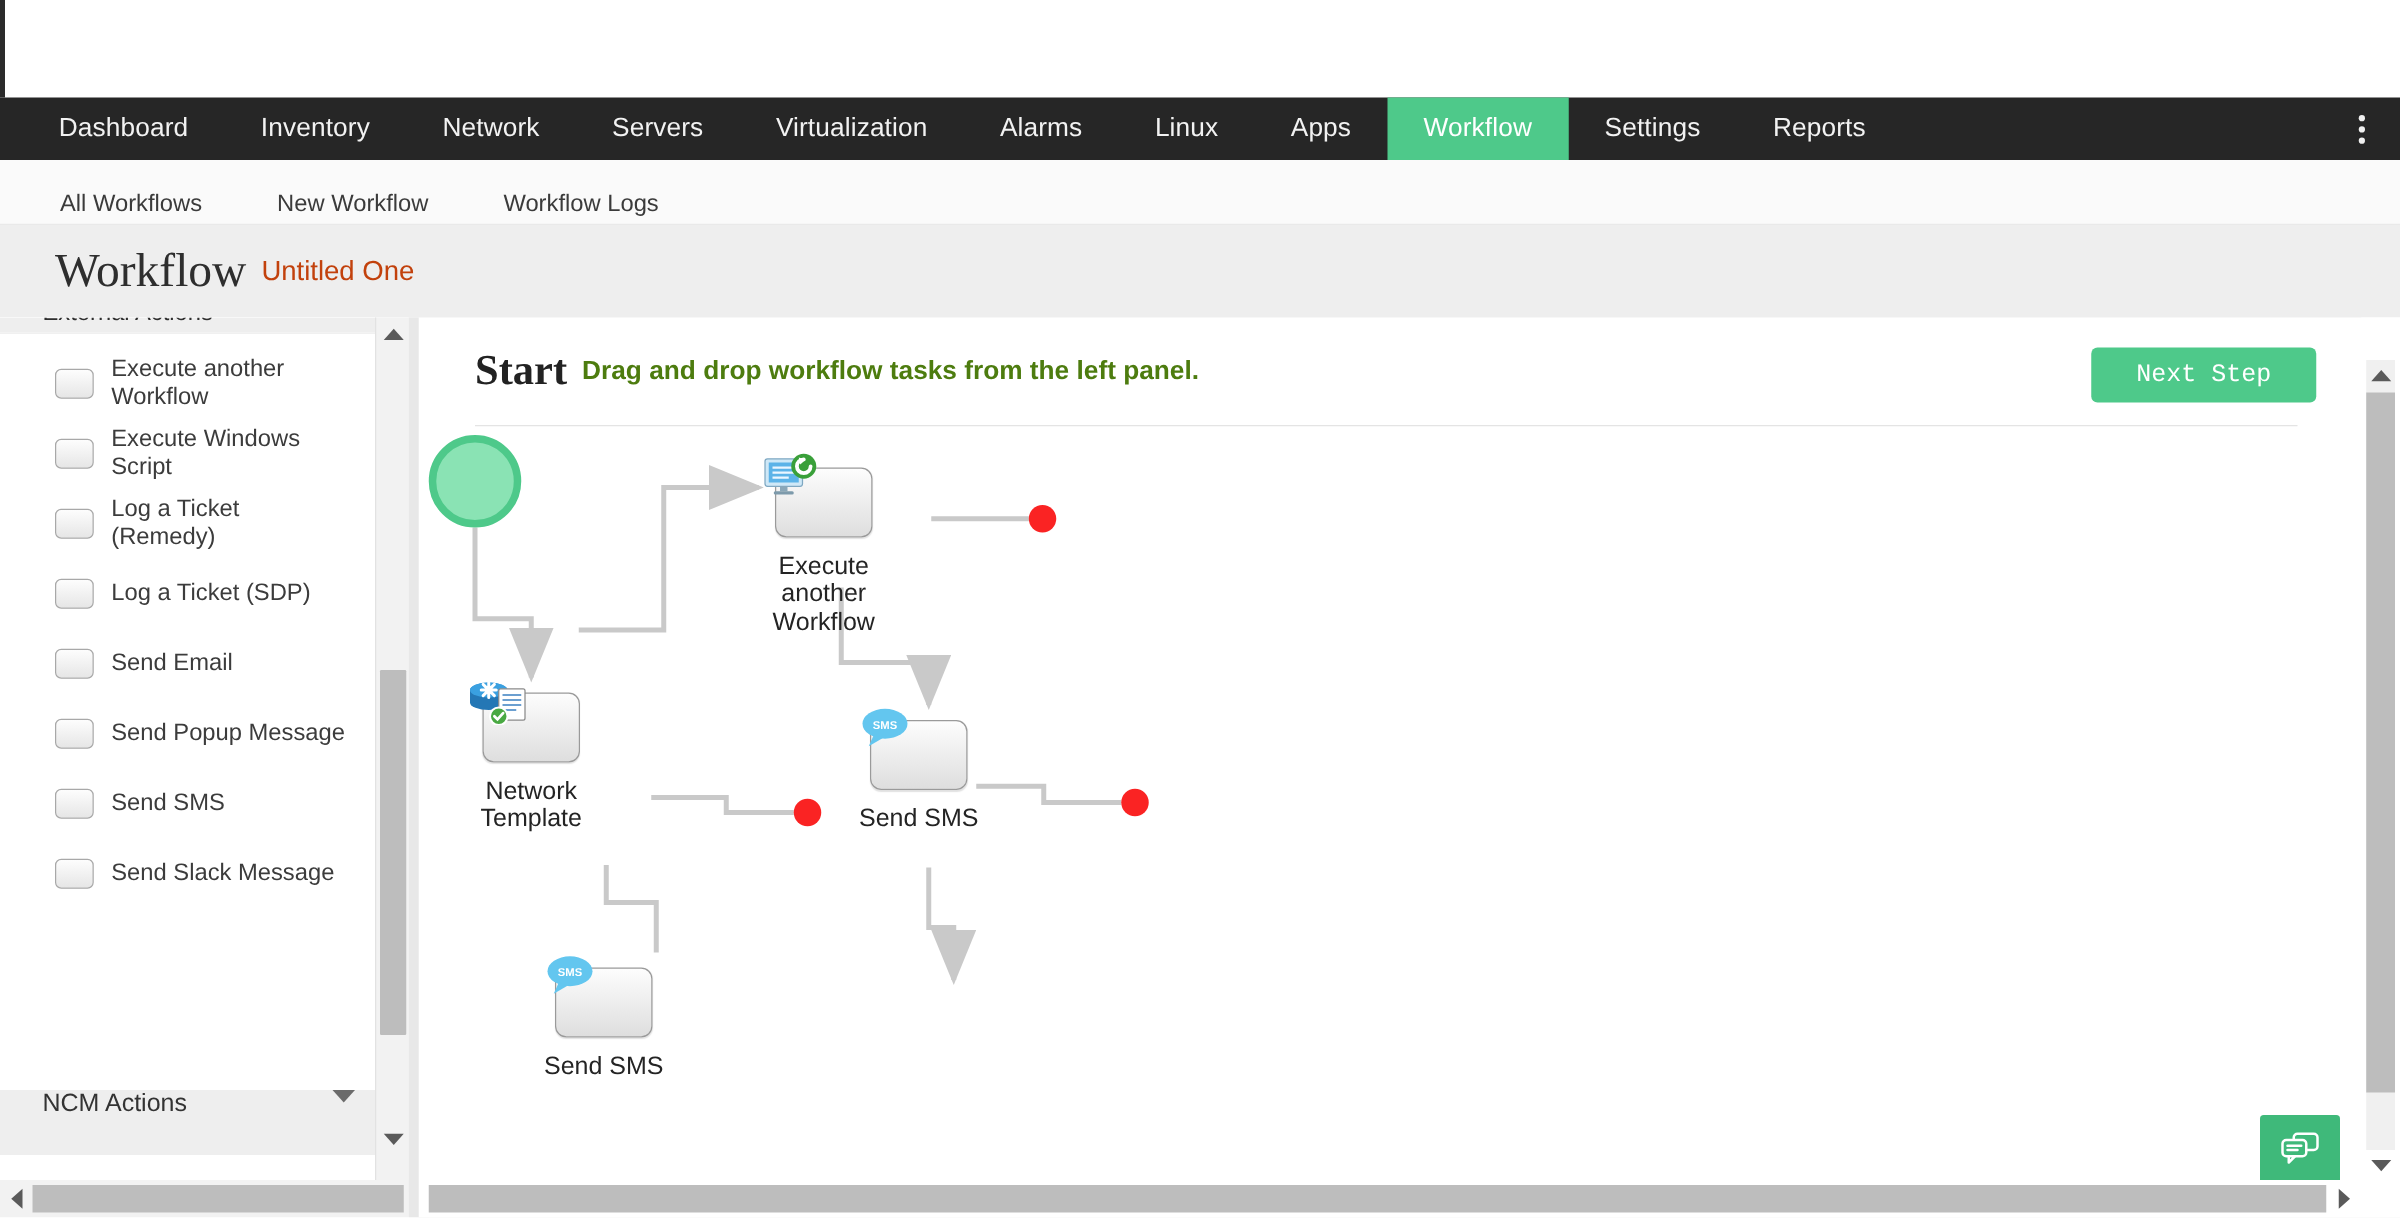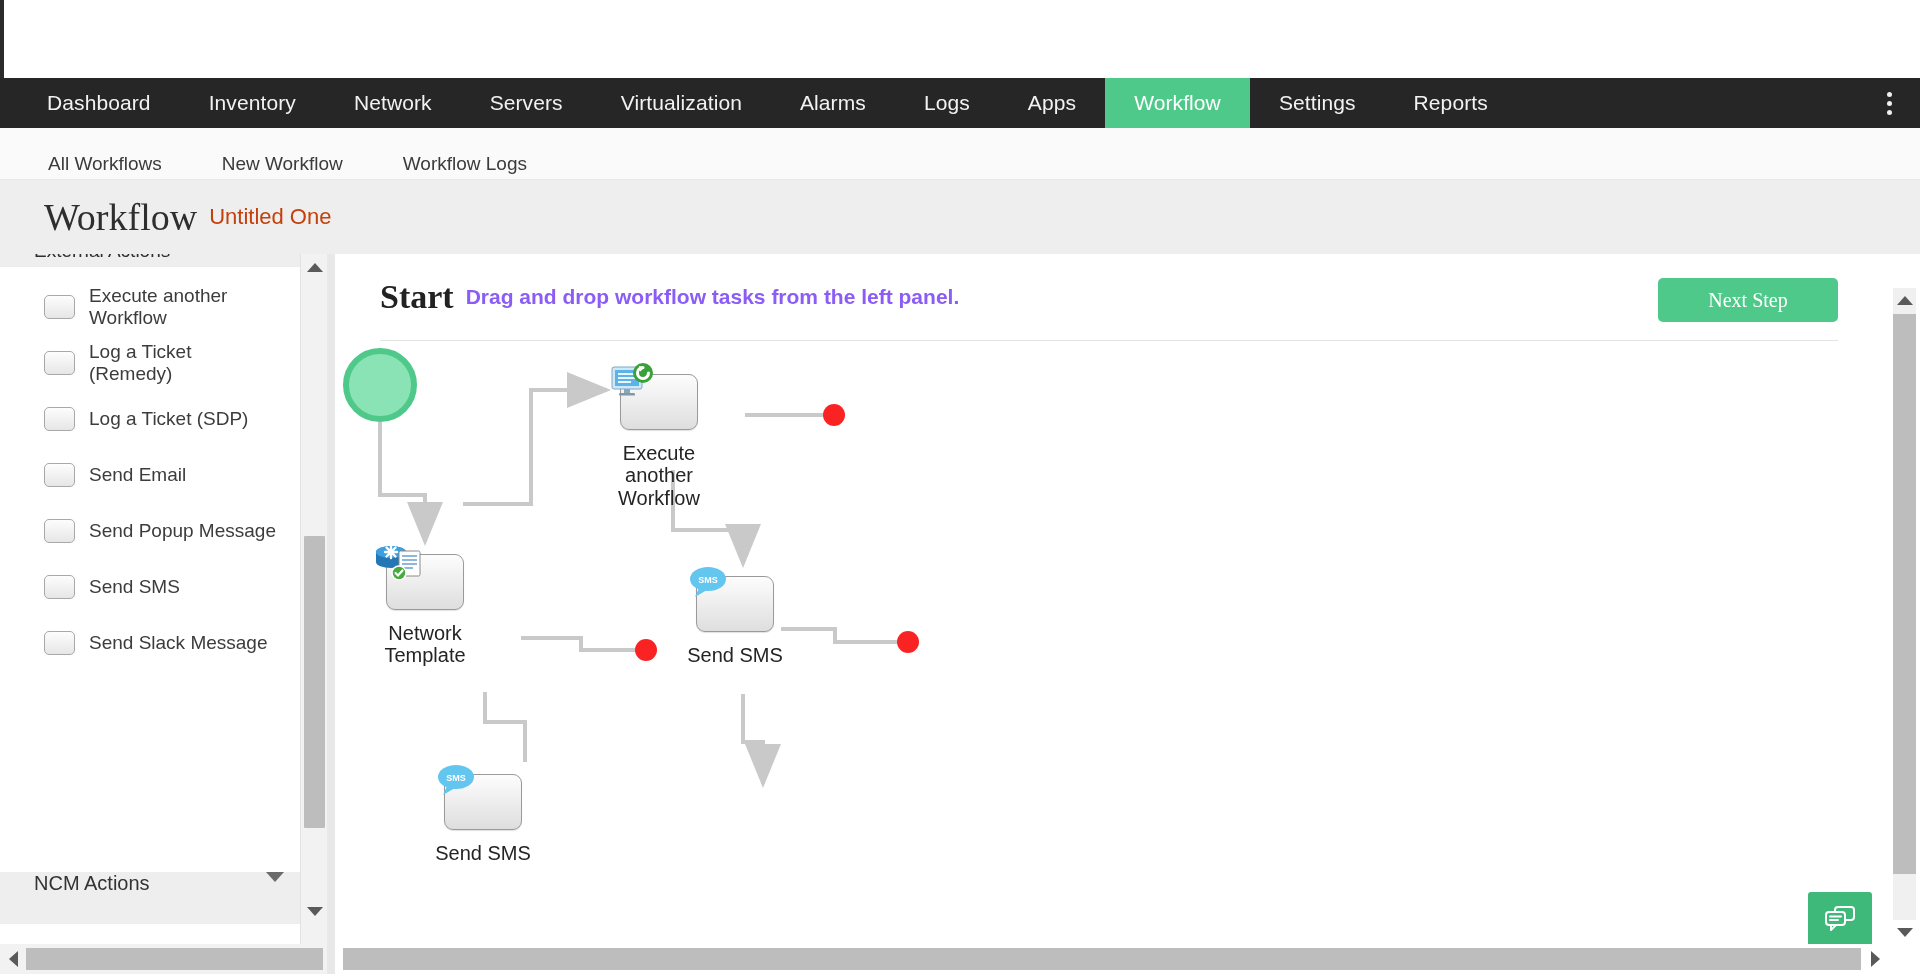--- a/index.html
+++ b/index.html
@@ -132,29 +132,29 @@
     position: absolute; top: 0; left: 8px; right: 0; bottom: 0;
     background: #ffffff;
   }
   .canvas-head {
     position: absolute; top: 0; left: 0; right: 38px; height: 86px;
     display: flex; align-items: center; padding: 0 0 0 45px; font-weight: bold;
   }
   .start-title {
     font-family: "Liberation Serif", serif; font-size: 34px; color: #222;
   }
-  .start-hint { font-size: 21px; color: #8b5cf6; margin-left: 12px; }
+  .start-hint { font-size: 21px; color: #4d7c0f; margin-left: 12px; }
   .head-rule {
     position: absolute; top: 86px; left: 45px; right: 82px; height: 1px;
     background: #e4e4e4;
   }
   .next-step {
-    position: absolute; right: 82px; top: 24px; width: 180px; height: 44px;
+    position: absolute; right: 67px; top: 24px; width: 180px; height: 44px;
     background: #4ec98a; color: #fff; border: none; border-radius: 5px;
-    font-size: 20px; font-family: Liberation Serif, serif; cursor: pointer;
+    font-size: 20px; font-family: Liberation Mono, monospace; cursor: pointer;
   }
 
   
   .flow {
     position: absolute; top: 88px; left: 0; right: 38px; bottom: 30px;
     overflow: hidden;
   }
   .flow svg { position: absolute; top: 0; left: 0; }
 
   .node { position: absolute; width: 104px; text-align: center; }
@@ -213,21 +213,21 @@
     <div class="top-strip-edge"></div>
   </div>
 
   <nav class="mainnav">
     <div class="mainnav-item">Dashboard</div>
     <div class="mainnav-item">Inventory</div>
     <div class="mainnav-item">Network</div>
     <div class="mainnav-item">Servers</div>
     <div class="mainnav-item">Virtualization</div>
     <div class="mainnav-item">Alarms</div>
-    <div class="mainnav-item">Logs</div>
+    <div class="mainnav-item">Linux</div>
     <div class="mainnav-item">Apps</div>
     <div class="mainnav-item active">Workflow</div>
     <div class="mainnav-item">Settings</div>
     <div class="mainnav-item">Reports</div>
     <div class="kebab">
       <i></i>
       <i></i>
       <i></i>
     </div>
   </nav>
@@ -245,20 +245,24 @@
 
   <aside class="leftpanel">
     <div class="panel-group-head-top">
       <span>External Actions</span>
     </div>
 
     <div class="panel-list">
       <div class="panel-item">
         <span class="box"></span>
         <span class="lbl">Execute another Workflow</span>
+      </div>
+      <div class="panel-item">
+        <span class="box"></span>
+        <span class="lbl">Execute Windows Script</span>
       </div>
       <div class="panel-item">
         <span class="box"></span>
         <span class="lbl">Log a Ticket (Remedy)</span>
       </div>
       <div class="panel-item">
         <span class="box"></span>
         <span class="lbl">Log a Ticket (SDP)</span>
       </div>
       <div class="panel-item">

